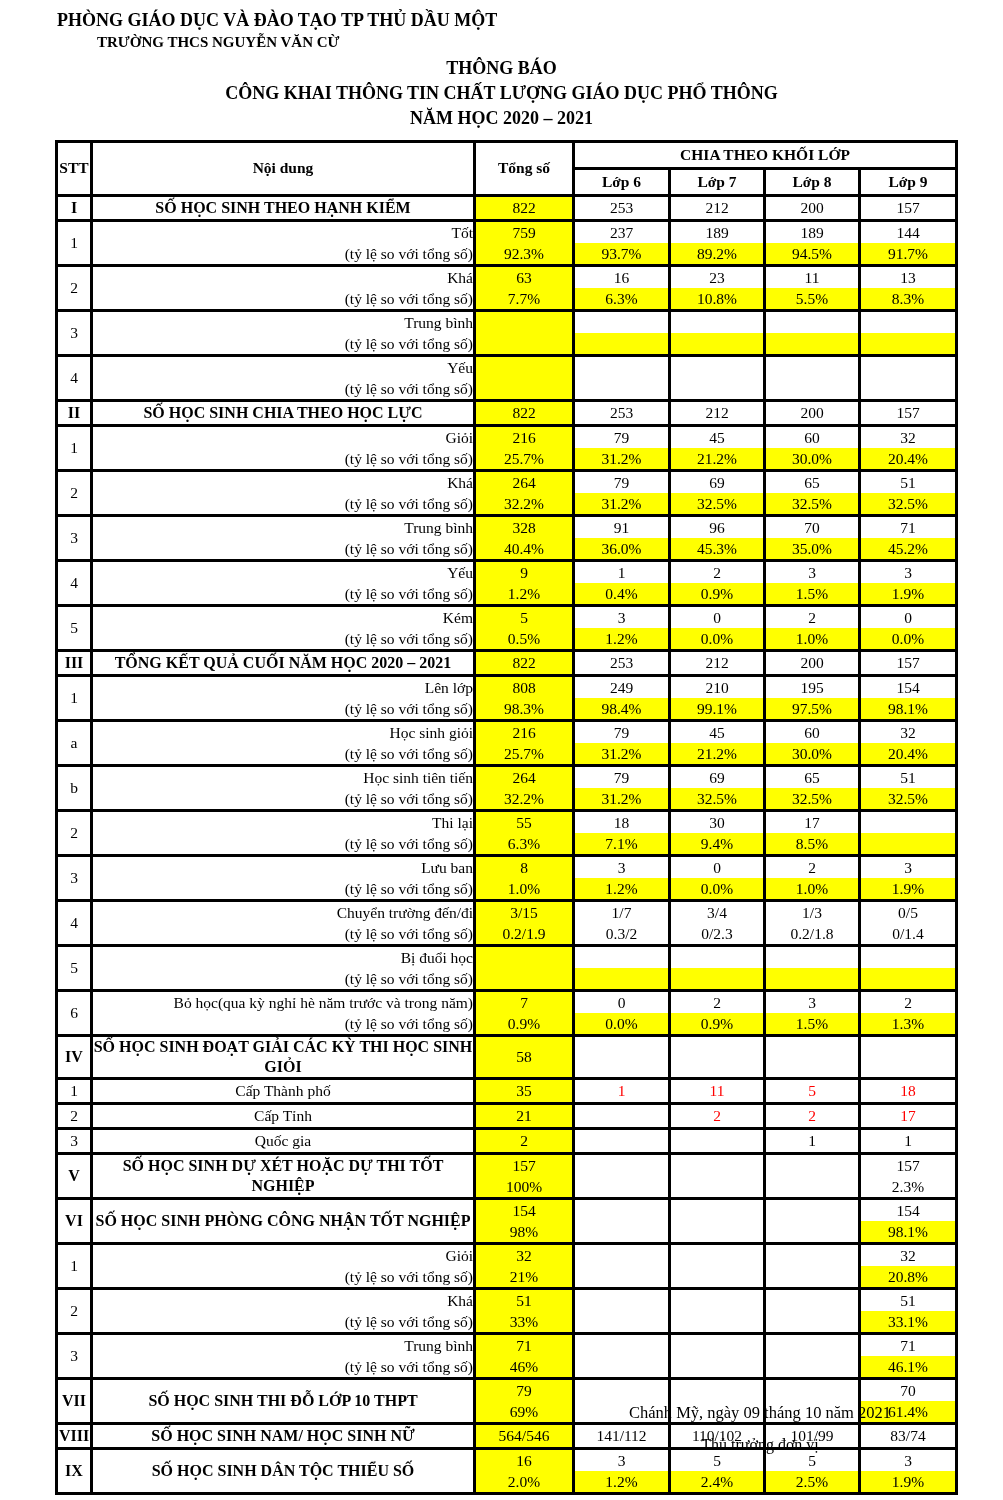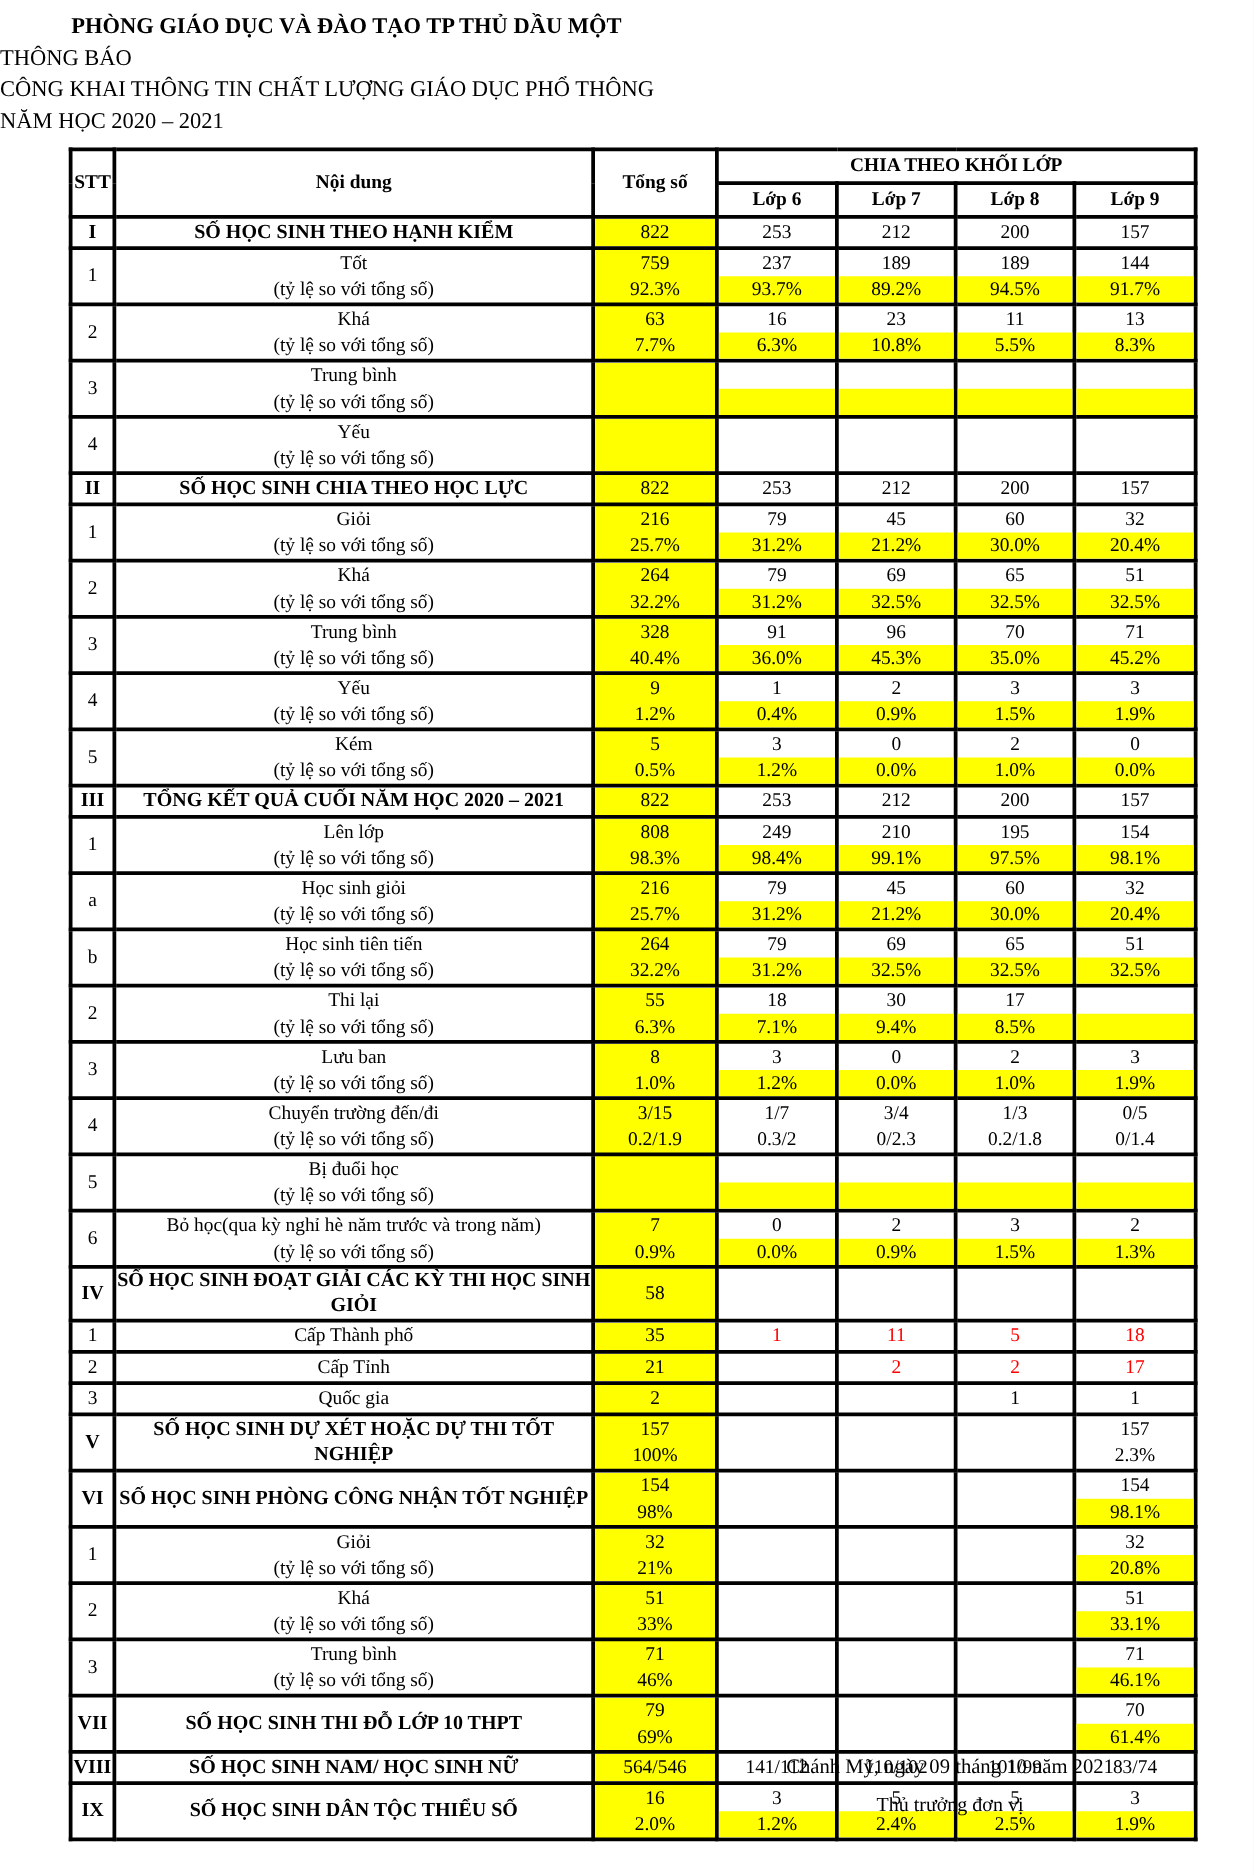--- a/index.html
+++ b/index.html
@@ -10,21 +10,21 @@
   }
   .page{
     position:relative;
     width:1003px;height:1500px;
     background:#ffffff;
     overflow:hidden;
     margin:0 auto;
   }
   .org-line1{margin:9px 0 0 57px;font-weight:bold;font-size:18px;line-height:22px;}
   .org-line2{margin:0 0 0 97px;font-weight:bold;font-size:15px;line-height:22px;}
-  .doc-title{font-weight:normal;font-size:18px;line-height:25px;}
+  .doc-title{text-align:center;font-weight:bold;font-size:18px;line-height:25px;}
   .doc-title.t1{margin-top:3px;}
   table.report{
     border-collapse:collapse;
     table-layout:fixed;
     width:900px;
     margin:9px 0 0 55px;
     border-radius:26px;
   }
   table.report th, table.report td{
     border:3px solid #000;
@@ -34,38 +34,39 @@
     vertical-align:middle;
     overflow:hidden;
   }
   thead th{font-weight:bold;font-size:16px;height:24px;line-height:1.05;}
   th.stt-h{overflow-wrap:anywhere;}
   .row-single{height:25px;}
   .row-double{height:42px;}
   .stt-cell{font-size:15px;line-height:1.05;overflow-wrap:anywhere;}
   .section-row .stt-cell, .section-row .label-cell{font-weight:bold;font-size:16px;}
   .label-cell{text-align:left;padding-left:4px;line-height:20px;}
-  .lab-line{height:21px;line-height:21px;text-align:center;}
+  .lab-line{height:21px;line-height:21px;text-align:right;}
   .total-cell{background:var(--hl);}
   .stack{display:flex;flex-direction:column;justify-content:center;}
   .ln{height:21px;line-height:21px;}
   .ln.hl{background:var(--hl);}
   .red-row .class-cell{color:var(--red);}
   .footer-block{
     position:absolute;left:515px;top:1403px;width:490px;
     text-align:center;font-size:16.5px;
   }
   .footer-sign{margin-top:13px;font-size:16px;}
 </style>
 </head>
 <body>
 
 <div class="page">
 
   <div class="org-line1">PHÒNG GIÁO DỤC VÀ ĐÀO TẠO TP THỦ DẦU MỘT</div>
+  <div class="org-line2">TRƯỜNG THCS NGUYỄN VĂN CỪ</div>
 
   <div class="doc-title t1">THÔNG BÁO</div>
   <div class="doc-title">CÔNG KHAI THÔNG TIN CHẤT LƯỢNG GIÁO DỤC PHỔ THÔNG</div>
   <div class="doc-title">NĂM HỌC 2020 – 2021</div>
 
   <table class="report">
     <colgroup>
       <col style="width:35px">
         <col style="width:383px">
         <col style="width:99px">

